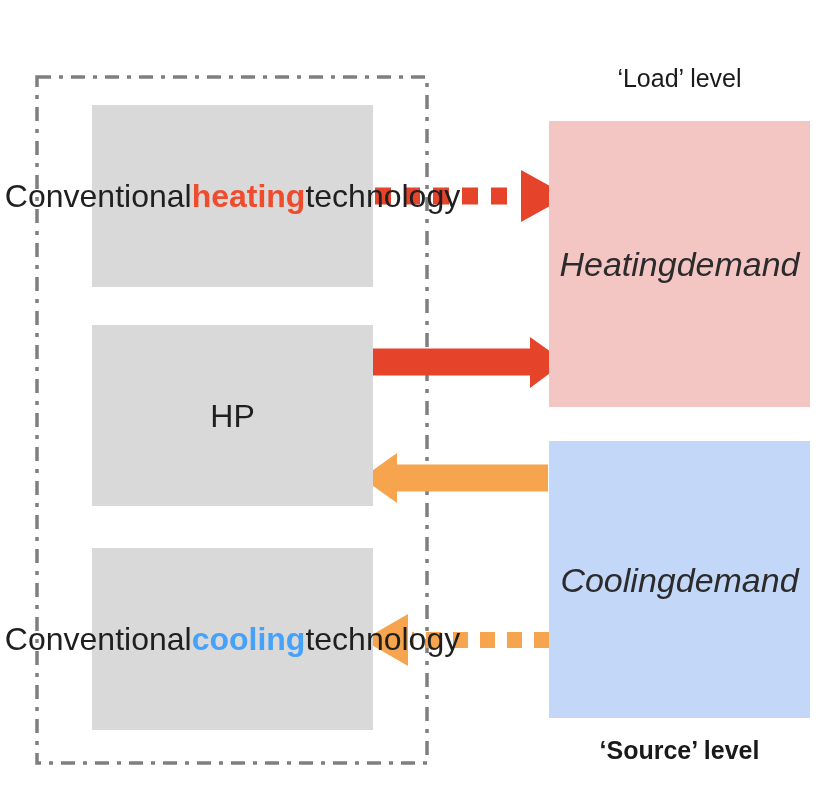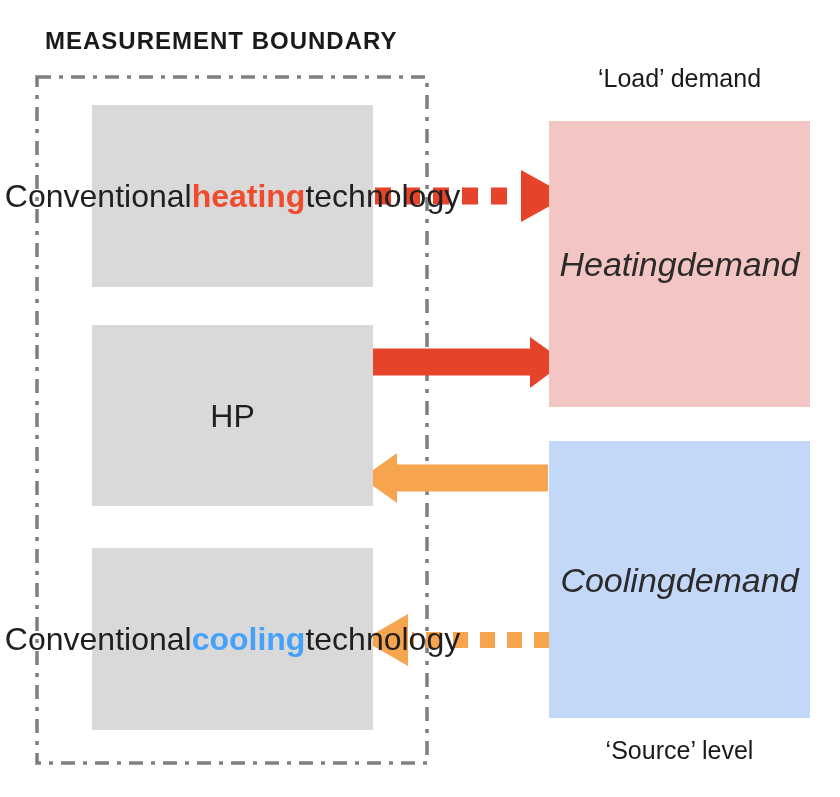--- a/index.html
+++ b/index.html
@@ -22,21 +22,21 @@
   }
   .level-label {
     position: absolute;
     left: 549px; width: 261px;
     text-align: center;
     font-size: 25px;
     color: #1a1a1a;
     white-space: nowrap;
   }
   .level-label.load  { top: 64px; }
-  .level-label.source{ top: 736px; }
+  .level-label.source{ top: 736px; font-weight: bold; }
 
   .svg-layer {
     position: absolute;
     left: 0; top: 0;
     width: 840px; height: 797px;
     pointer-events: none;
   }
 
   .box {
     position: absolute;
@@ -67,23 +67,22 @@
     line-height: 48px;
   }
   .box-heating-demand { top: 121px; height: 286px; }
   .box-cooling-demand { top: 441px; height: 277px; }
 </style>
 </head>
 <body>
 
 <div class="canvas">
 
-  <div class="title">MEASUREMENT BOUNDARY</div>
 
-  <div class="level-label load">‘Load’ demand</div>
+  <div class="level-label load">‘Load’ level</div>
 
   <div class="level-label source">‘Source’ level</div>
 
   <svg class="svg-layer" viewBox="0 0 840 797" xmlns="http://www.w3.org/2000/svg">
 
     <rect x="37" y="77" width="390" height="686" fill="none" stroke-width="3.5" stroke-dasharray="14 8 4 8" stroke="#7F7F7F"></rect>
 
     <g>
       <line x1="375" y1="196" x2="520" y2="196" stroke-width="17" stroke-dasharray="16 13" stroke-linecap="butt" stroke="#E5432A"></line>
       <polygon points="521,170 521,222 568,196" fill="#E5432A"></polygon>

